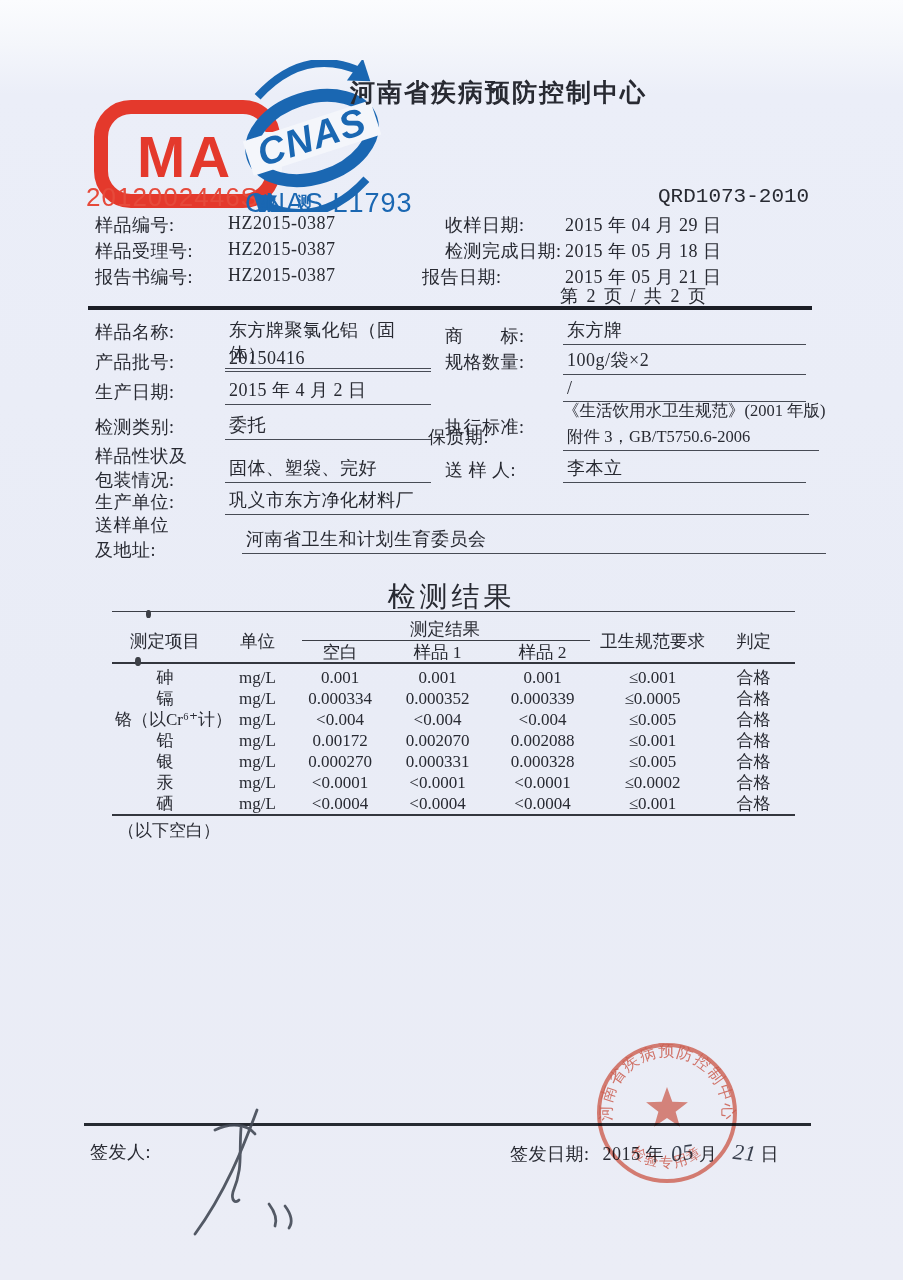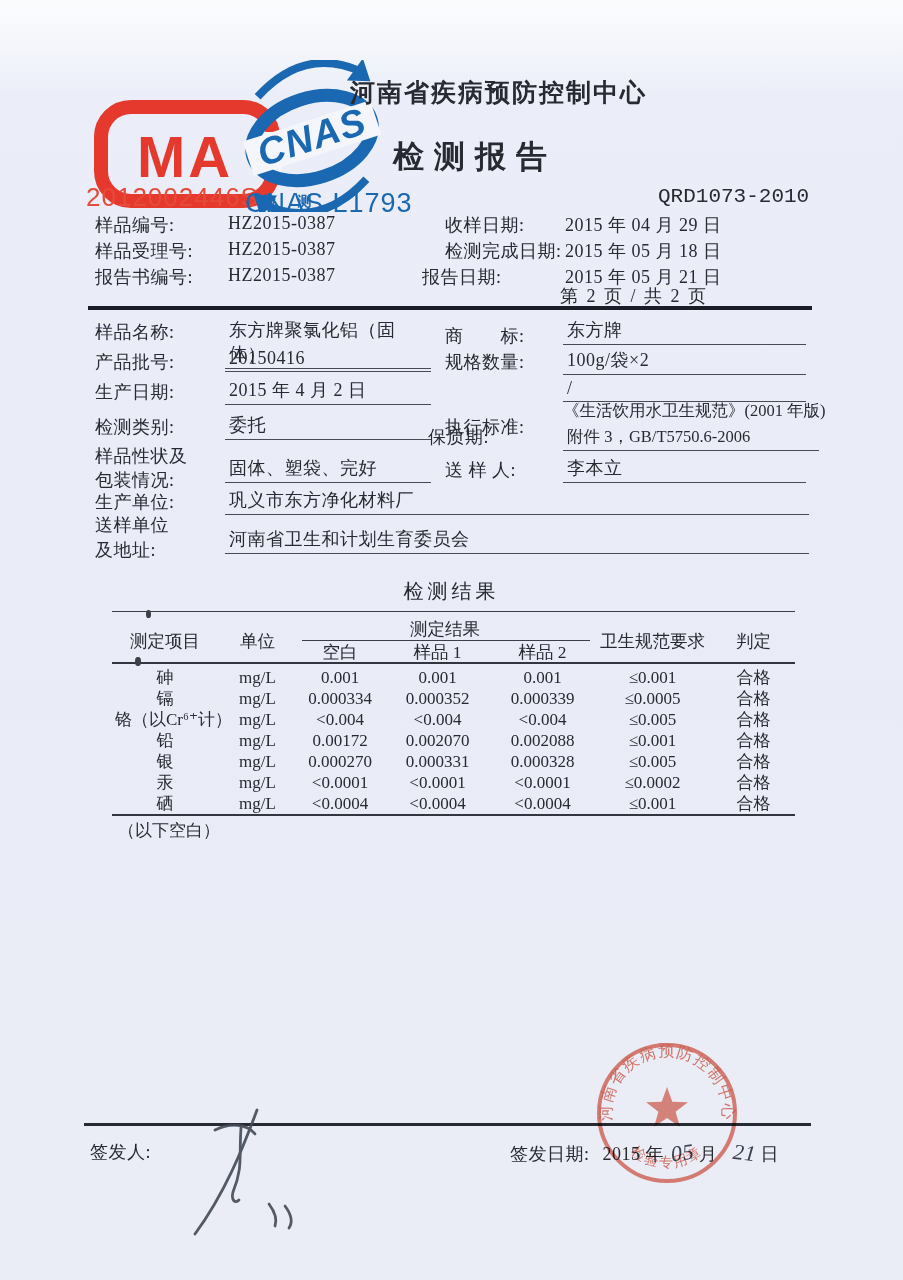--- a/index.html
+++ b/index.html
@@ -49,21 +49,20 @@
       <path d="M 40 22 Q 100 -12 146 30" fill="none" stroke="#1a67b2" stroke-width="8"></path>
       <path d="M 152 18 L 152 42 L 130 34 Z" fill="#1a67b2"></path>
       <path d="M 118 134 Q 58 168 12 126" fill="none" stroke="#1a67b2" stroke-width="8"></path>
       <path d="M 6 138 L 6 114 L 28 122 Z" fill="#1a67b2"></path>
     </g>
   </svg>
   <div class="abs blue bold" style="left:262px;top:166px;font-size:14px;letter-spacing:9px;margin-top:27px;">检  测</div>
   <div class="abs blue sans" style="left:245px;top:188px;font-size:27px;letter-spacing:1px;">CNAS L1793</div>
 
   <div class="abs bold" style="left:350px;top:76px;font-size:25px;letter-spacing:2px;">河南省疾病预防控制中心</div>
-  <div class="abs bold" style="left:393px;top:136px;font-size:31px;letter-spacing:10px;">检测报告</div>
   <div class="abs mono" style="left:658px;top:185px;font-size:21px;">QRD1073-2010</div>
 
   <div class="abs t18" style="left:95px;top:213px;">样品编号:</div>
   <div class="abs t18" style="left:228px;top:213px;">HZ2015-0387</div>
   <div class="abs t18" style="left:445px;top:213px;">收样日期:</div>
   <div class="abs t18" style="left:565px;top:213px;">2015 年 04 月 29 日</div>
 
   <div class="abs t18" style="left:95px;top:239px;">样品受理号:</div>
   <div class="abs t18" style="left:228px;top:239px;">HZ2015-0387</div>
   <div class="abs t18" style="left:445px;top:239px;">检测完成日期:</div>
@@ -103,23 +102,23 @@
   <div class="abs t18" style="left:95px;top:468px;">包装情况:</div>
   <div class="abs t18" style="left:225px;top:456px;"><span class="u u200">固体、塑袋、完好</span></div>
   <div class="abs t18" style="left:445px;top:458px;">送 样 人:</div>
   <div class="abs t18" style="left:563px;top:456px;"><span class="u u237">李本立</span></div>
 
   <div class="abs t18" style="left:95px;top:490px;">生产单位:</div>
   <div class="abs t18" style="left:225px;top:488px;"><span class="u u578">巩义市东方净化材料厂</span></div>
 
   <div class="abs t18" style="left:95px;top:513px;">送样单位</div>
   <div class="abs t18" style="left:95px;top:538px;">及地址:</div>
-  <div class="abs t18" style="left:225px;top:527px;"><span class="u u578">河南省卫生和计划生育委员会</span></div>
-
-  <div class="abs ctr" style="left:0;top:578px;width:903px;font-size:20px;letter-spacing:4px;">检测结果</div>
+  <div class="abs t18" style="left:242px;top:527px;"><span class="u u578">河南省卫生和计划生育委员会</span></div>
+
+  <div class="abs ctr" style="left:0;top:578px;width:903px;font-size:28px;letter-spacing:4px;">检测结果</div>
 
   <div class="abs" style="left:112px;top:611px;width:683px;height:1.4px;background:#3b3e46;"></div>
 
   <div class="thead">
     <div style="left:0;top:0;width:100px;height:42px;line-height:42px;text-align:center;">测定项目</div>
     <div style="left:100px;top:0;width:85px;height:42px;line-height:42px;text-align:center;">单位</div>
     <div style="left:185px;top:-1px;width:290px;height:20px;line-height:20px;text-align:center;">测定结果</div>
     <div style="left:187px;top:20px;width:288px;height:1.2px;background:#3b3e46;"></div>
     <div style="left:185px;top:22px;width:80px;height:20px;line-height:20px;text-align:center;">空白</div>
     <div style="left:265px;top:22px;width:115px;height:20px;line-height:20px;text-align:center;">样品 1</div>

